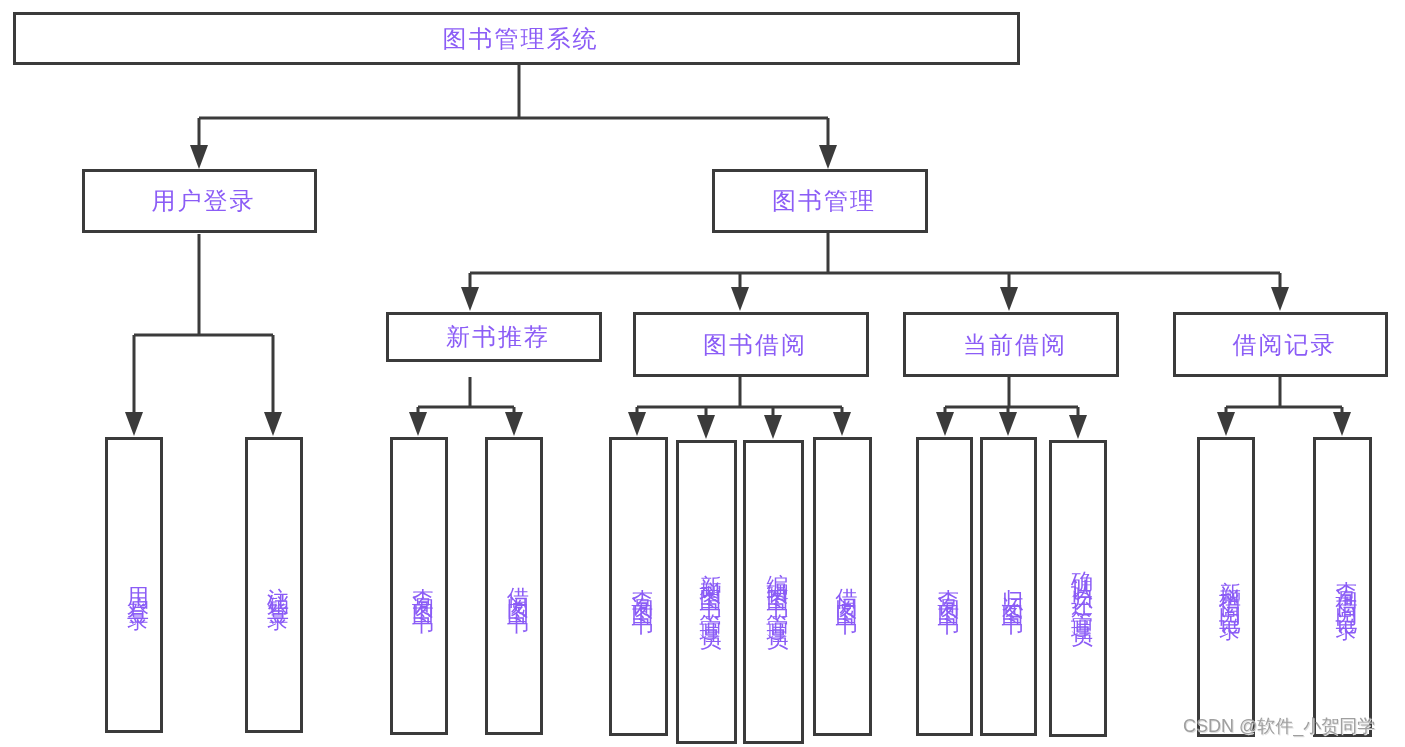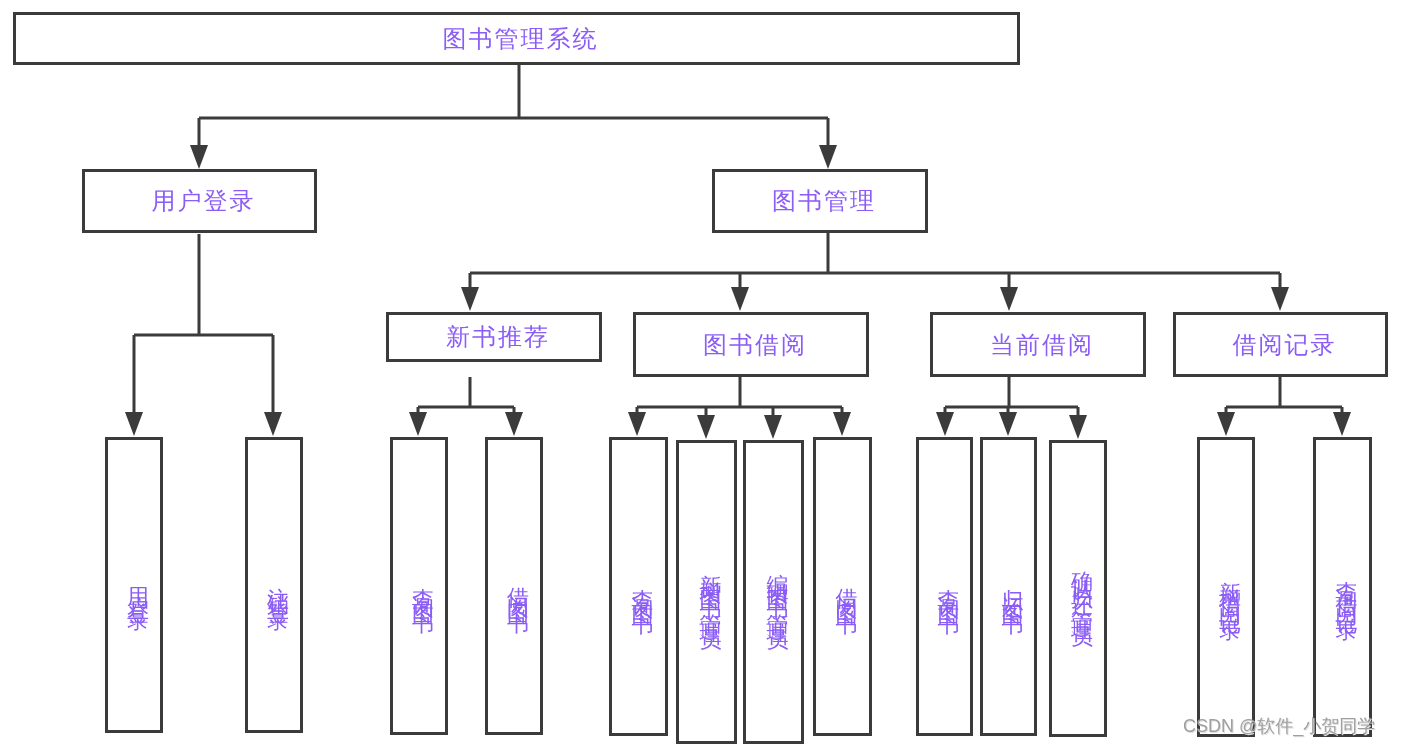--- a/index.html
+++ b/index.html
@@ -115,21 +115,21 @@
   <div class="box hbox" style="left:712px; top:169px; width:216px; height:64px;">
     <span>图书管理</span>
   </div>
 
   <div class="box hbox" style="left:362px; top:312px; width:216px; height:50px;margin-left:24px;">
     <span>新书推荐</span>
   </div>
   <div class="box hbox" style="left:633px; top:312px; width:236px; height:65px;">
     <span>图书借阅</span>
   </div>
-  <div class="box hbox" style="left:930px; top:312px; width:216px; height:65px;">
+  <div class="box hbox" style="left:903px; top:312px; width:216px; height:65px;">
     <span>当前借阅</span>
   </div>
   <div class="box hbox" style="left:1173px; top:312px; width:215px; height:65px;">
     <span>借阅记录</span>
   </div>
 
   <div class="box vbox" style="left:105px; top:437px; width:58px; height:296px;">
     <span class="vlabel">用户登录</span>
   </div>
   <div class="box vbox" style="left:245px; top:437px; width:58px; height:296px;">

